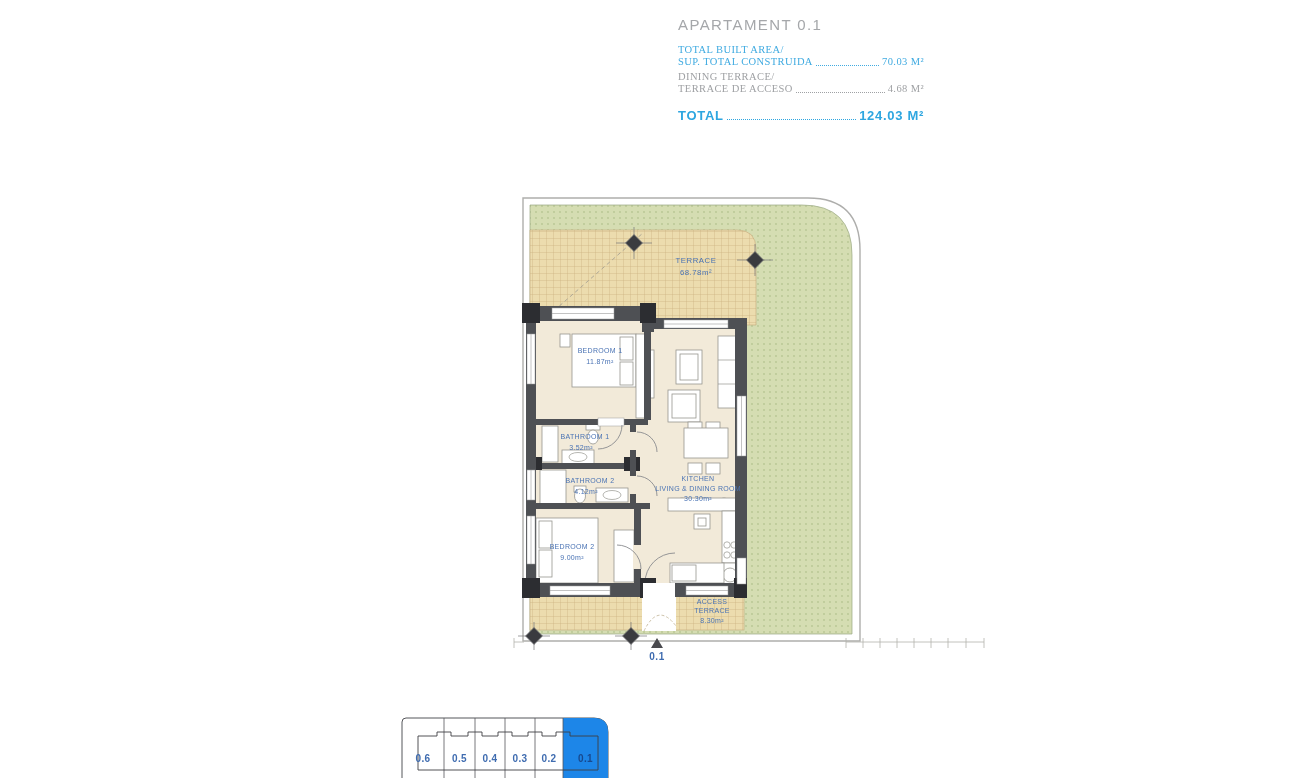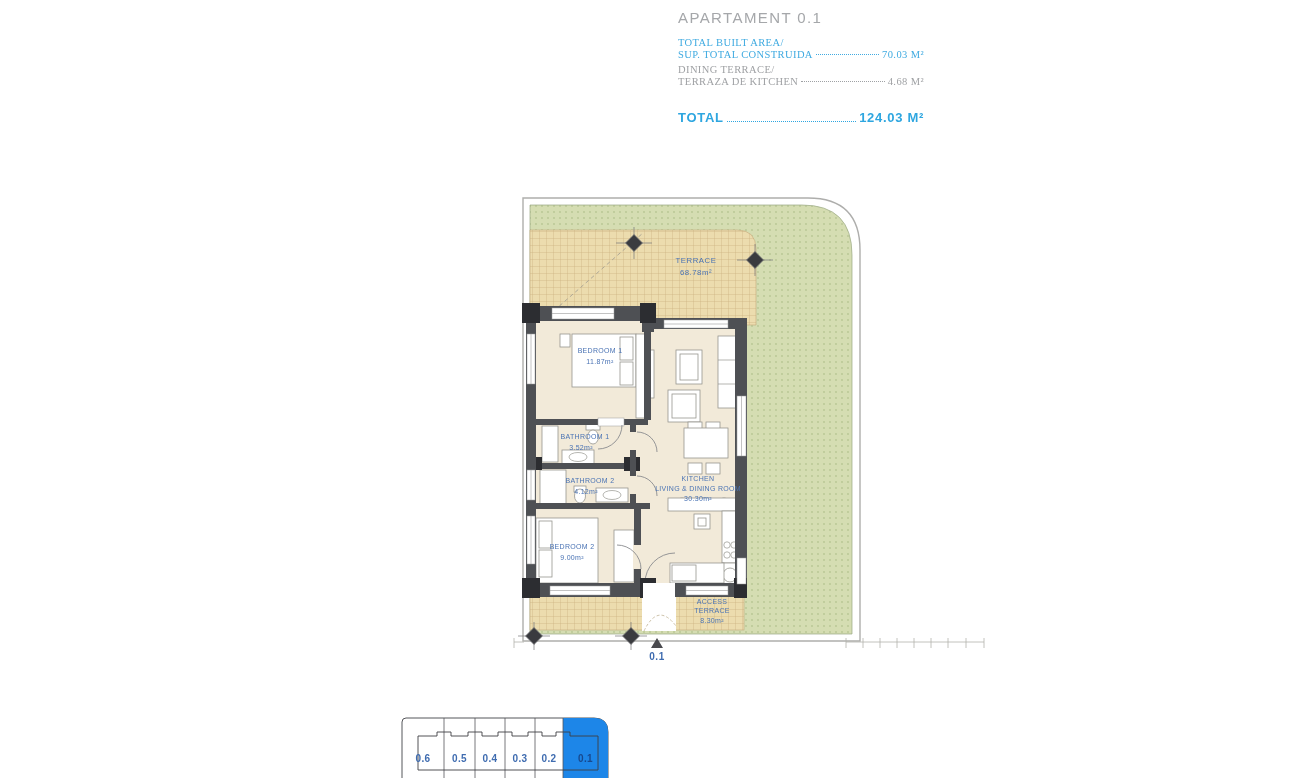--- a/index.html
+++ b/index.html
@@ -1,27 +1,27 @@
 <!DOCTYPE html>
 <html><head>
 <meta charset="utf-8">
 <style>
   html,body{margin:0;padding:0;background:#fff;}
   .page{position:relative;width:1315px;height:778px;background:#ffffff;overflow:hidden;
         font-family:"Liberation Sans",sans-serif;}
 
   
-  .header{position:absolute;left:678px;top:9px;width:246px;}
+  .header{position:absolute;left:678px;top:16px;width:246px;}
   .hd-title{font-size:15px;letter-spacing:1.4px;color:#a5a7aa;margin-bottom:11px;}
   .arow{margin-bottom:3px;font-size:10.5px;letter-spacing:0.4px;line-height:12px;color:#9fa1a4;font-family:Liberation Serif, serif;}
   .arow.blue{color:#41abe1;}
-  .l2wrap{display:flex;align-items:center;}
+  .l2wrap{display:flex;align-items:flex-end;}
   .dots{flex:1;border-bottom:1.5px dotted currentColor;margin:0 3px 2px 3px;min-width:8px;}
   .val{white-space:nowrap;}
-  .total-row{display:flex;align-items:baseline;margin-top:22px;font-size:13px;
+  .total-row{display:flex;align-items:baseline;margin-top:13px;font-size:13px;
              font-weight:bold;letter-spacing:0.7px;color:#2ea6e0;}
 
   
   .plan-svg{position:absolute;left:505px;top:185px;}
   .rlabel{font-size:7px;fill:#4a73b4;letter-spacing:0.3px;text-anchor:middle;}
   .rlabel-big{font-size:7.8px;fill:#4a73b4;letter-spacing:0.5px;text-anchor:middle;}
   .entr{font-size:10px;font-weight:bold;fill:#3f6cb0;letter-spacing:0.5px;text-anchor:middle;}
   .furn{fill:#ffffff;stroke:#97968f;stroke-width:0.8;}
   .furnline{fill:none;stroke:#97968f;stroke-width:0.7;}
   .wall{fill:#4e5054;}
@@ -49,21 +49,21 @@
         <span>SUP. TOTAL CONSTRUIDA</span>
         <span class="dots"></span>
         <span class="val">70.03 M²</span>
       </div>
     </div>
 
 
     <div class="arow">
       <div>DINING TERRACE/</div>
       <div class="l2wrap">
-        <span>TERRAZA DE KITCHEN</span>
+        <span>TERRACE DE ACCESO</span>
         <span class="dots"></span>
         <span class="val">4.68 M²</span>
       </div>
     </div>
 
     <div class="total-row">
       <span>TOTAL</span>
       <span class="dots"></span>
       <span class="val">124.03 M²</span>
     </div>

